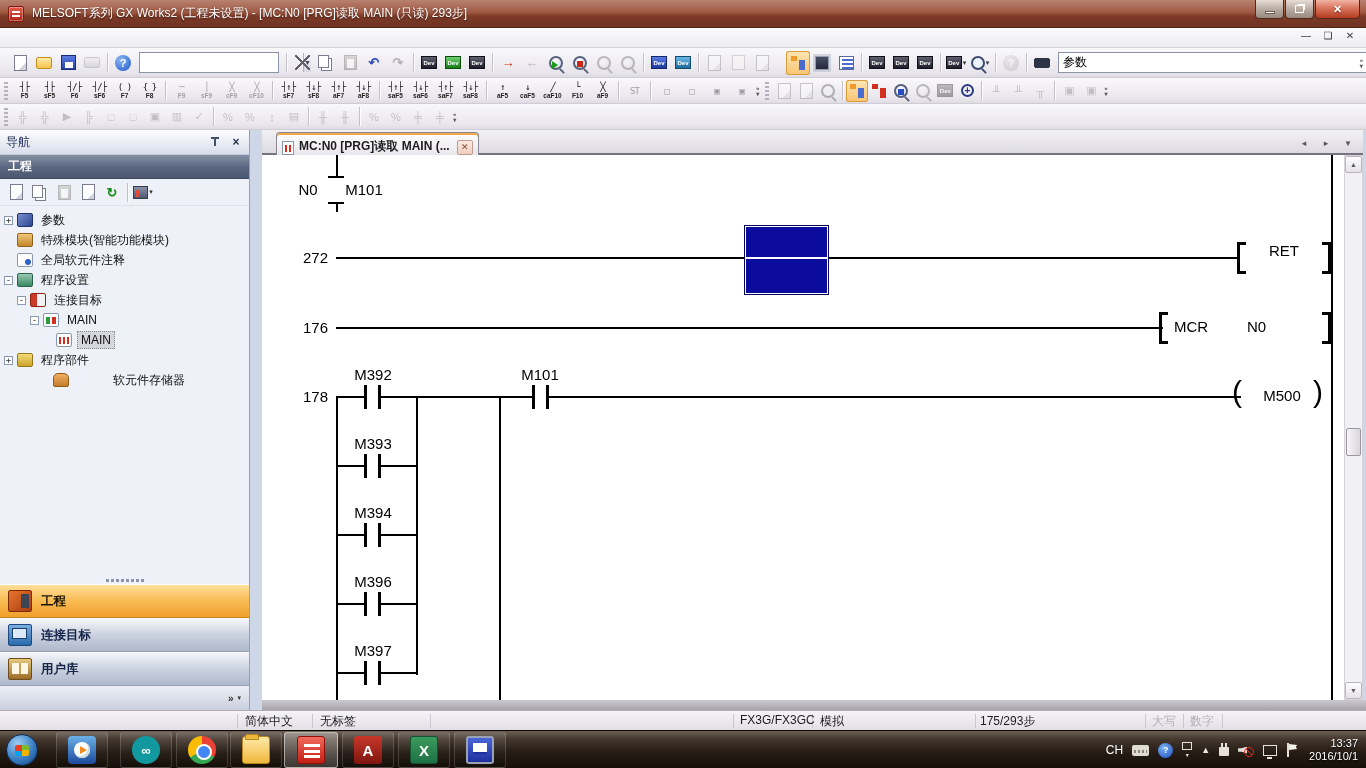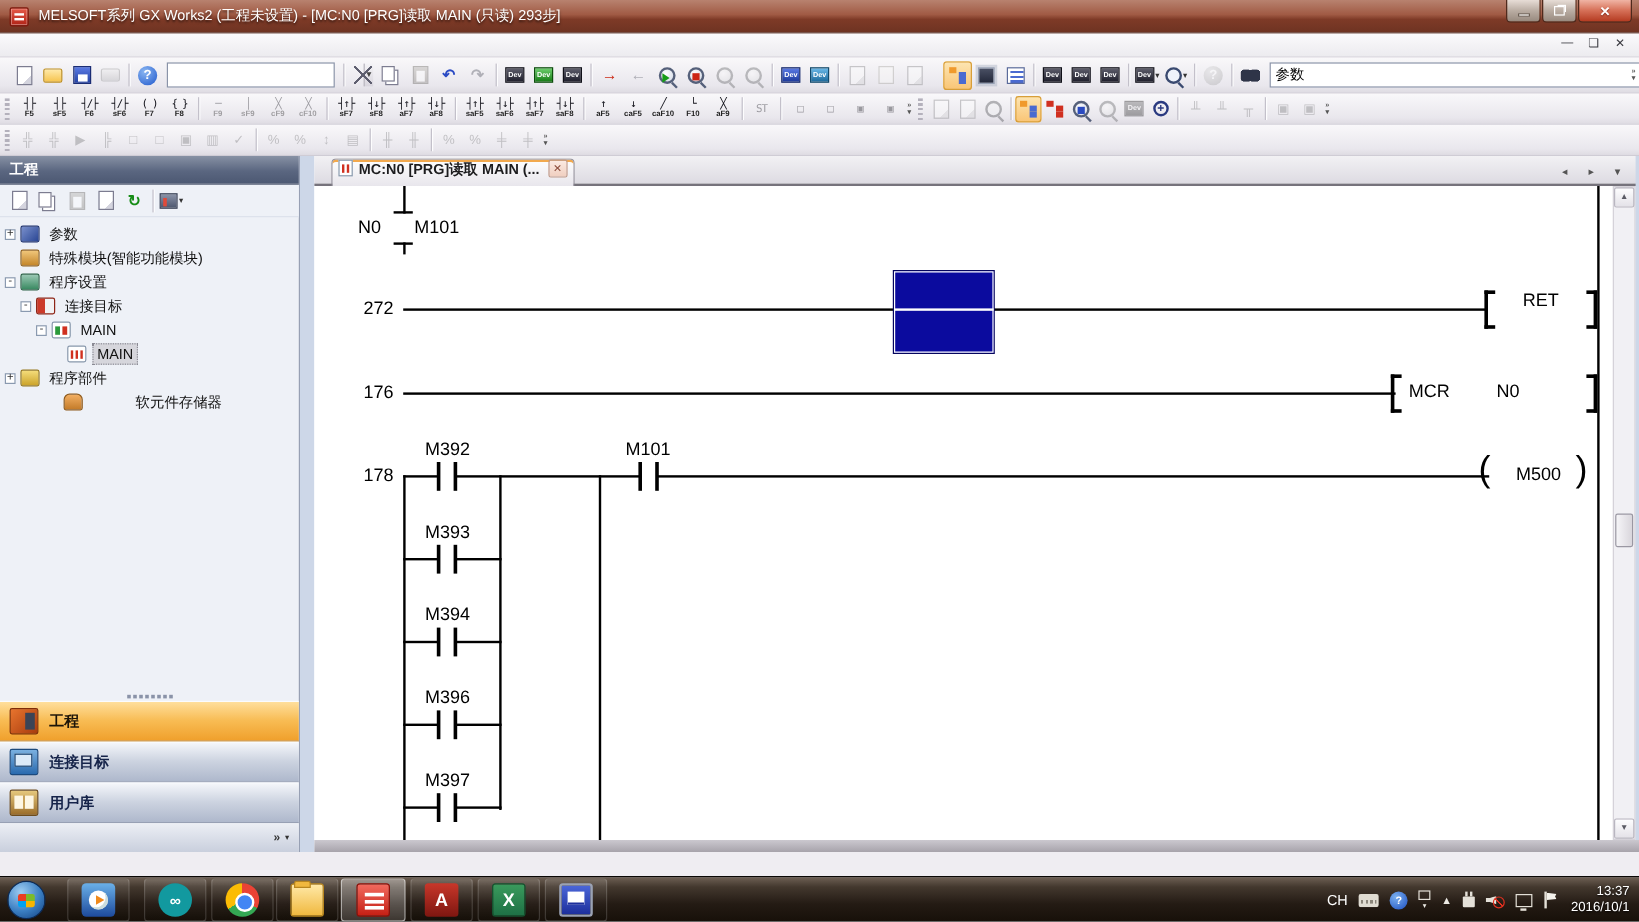--- a/index.html
+++ b/index.html
@@ -147,21 +147,21 @@
   #nav-footer{height:24px;background:linear-gradient(#eceff5,#c9cfdd);display:flex;align-items:center;justify-content:flex-end;padding-right:8px;color:#333;gap:4px}
   #nav-footer .chev{font-size:10px;font-weight:bold}
   #nav-footer .dn{font-size:7px}
 
   
   #vsplit{position:absolute;left:251px;top:0;width:11px;height:580px;background:#cdd7e8}
 
   
   #doc{position:absolute;left:262px;top:0;width:1104px;height:580px;background:#fff}
   #tabbar{position:absolute;left:0;top:0;width:1104px;height:25px;background:linear-gradient(#f2f1f4,#dddbe2);border-bottom:2px solid #76737c}
-  #tab{position:absolute;left:14px;top:2px;height:23px;padding:0 5px;display:flex;align-items:flex-start;
+  #tab{position:absolute;left:14px;top:2px;height:23px;padding:0 5px;display:flex;align-items:flex-end;
     background:linear-gradient(#fefefe,#e8e6ec);border:1px solid #8a8792;border-bottom:none;border-radius:4px 4px 0 0;
     box-shadow:inset 0 2px 0 #f2a94e}
   .tab-ico{width:12px;height:14px;background:#fff;border:1px solid #8898ac;position:relative;flex:none}
   .tab-ico::after{content:"";position:absolute;left:2px;top:3px;width:2px;height:7px;background:#d03020;box-shadow:4px 0 0 #d03020}
   #tab-label{font-weight:bold;font-size:12px;color:#1d1d1f;margin:0 7px 0 5px;white-space:nowrap}
   #tab-close{width:16px;height:15px;border:1px solid #c09a8a;background:linear-gradient(#fbeae2,#f0cfc0);
     font-size:9px;line-height:13px;text-align:center;color:#8a4a3a;border-radius:2px}
   .docnav{position:absolute;top:6px;width:16px;height:14px;border:none;background:transparent;font-size:9px;color:#555;text-align:center;padding:0}
   #doc-left{right:54px}#doc-right{right:32px}#doc-menu{right:10px;font-size:8px}
 
@@ -700,20 +700,25 @@
       </span>
     <span class="tb-ovf" data-name="toolbar-overflow-icon">
         <b>»</b>
         <b>▾</b>
       </span>
   </div>
 
   <div id="main" data-name="main-area">
 
     <div id="nav" data-name="navigation-panel">
+      <div id="nav-header" data-name="navigation-header">
+        <span id="nav-title" data-name="navigation-title">导航</span>
+        <span class="pin-ico" data-name="pin-icon"></span>
+        <span class="nav-close" data-name="navigation-close-icon">×</span>
+      </div>
       <div id="nav-section" data-name="project-section-header">工程</div>
       <div id="nav-tools" data-name="project-toolbar">
 
       <button class="tbtn" data-name="new-data-icon">
             <span class="ic i-page"></span>
           </button>
           <button class="tbtn" data-name="copy-data-icon">
             <span class="ic i-copy"></span>
           </button>
           <button class="tbtn disabled" data-name="paste-data-icon">
@@ -736,20 +741,25 @@
       <div class="trow" data-name="tree-item-parameter" style="padding-left: 4px;">
             <span class="tbox" data-name="tree-expand-icon">+</span>
             <span class="ti t-param" data-name="tree-item-icon"></span>
             <span class="tlabel" data-name="tree-item-label">参数</span>
           </div>
           <div class="trow" data-name="tree-item-special-module" style="padding-left: 4px;">
             <span class="tbox nobox" data-name="tree-expand-icon"></span>
             <span class="ti t-module" data-name="tree-item-icon"></span>
             <span class="tlabel" data-name="tree-item-label">特殊模块(智能功能模块)</span>
           </div>
+          <div class="trow" data-name="tree-item-global-comment" style="padding-left: 4px;">
+            <span class="tbox nobox" data-name="tree-expand-icon"></span>
+            <span class="ti t-comment" data-name="tree-item-icon"></span>
+            <span class="tlabel" data-name="tree-item-label">全局软元件注释</span>
+          </div>
           <div class="trow" data-name="tree-item-program-setting" style="padding-left: 4px;">
             <span class="tbox" data-name="tree-expand-icon">-</span>
             <span class="ti t-progset" data-name="tree-item-icon"></span>
             <span class="tlabel" data-name="tree-item-label">程序设置</span>
           </div>
           <div class="trow" data-name="tree-item-execution-program" style="padding-left: 17px;">
             <span class="tbox" data-name="tree-expand-icon">-</span>
             <span class="ti t-exec" data-name="tree-item-icon"></span>
             <span class="tlabel" data-name="tree-item-label">连接目标</span>
           </div>
@@ -894,20 +904,38 @@
       <div id="vscroll" data-name="vertical-scrollbar">
         <div class="sbtn" id="sb-up" data-name="scroll-up-icon">▲</div>
         <div id="sb-thumb" data-name="scrollbar-thumb"></div>
         <div class="sbtn" id="sb-dn" data-name="scroll-down-icon">▼</div>
       </div>
       <div id="docframe" data-name="document-frame"></div>
       <div id="docbottom" data-name="document-bottom-frame"></div>
     </div>
   </div>
 
+  <div id="statusbar" data-name="status-bar">
+    <i style="left:237px"></i>
+      <i style="left:312px"></i>
+      <i style="left:430px"></i>
+    <i style="left:733px"></i>
+      <i style="left:812px"></i>
+      <i style="left:975px"></i>
+    <i style="left:1145px"></i>
+      <i style="left:1183px"></i>
+      <i style="left:1222px"></i>
+    <span data-name="status-lang">简体中文</span>
+    <span data-name="status-label">无标签</span>
+    <span data-name="status-cpu">FX3G/FX3GC</span>
+    <span data-name="status-mode">模拟</span>
+    <span data-name="status-step">175/293步</span>
+    <span class="dim" data-name="status-caps">大写</span>
+    <span class="dim" data-name="status-num">数字</span>
+  </div>
 
   <div id="taskbar" data-name="taskbar">
     <div id="start-orb" data-name="start-button">
         <span class="flag" data-name="windows-logo-icon"></span>
       </div>
     <span>
       
     <button class="task-btn" data-name="taskbar-wmp">
           <span class="appic a-wmp"></span>
         </button><button class="task-btn" data-name="taskbar-arduino">

